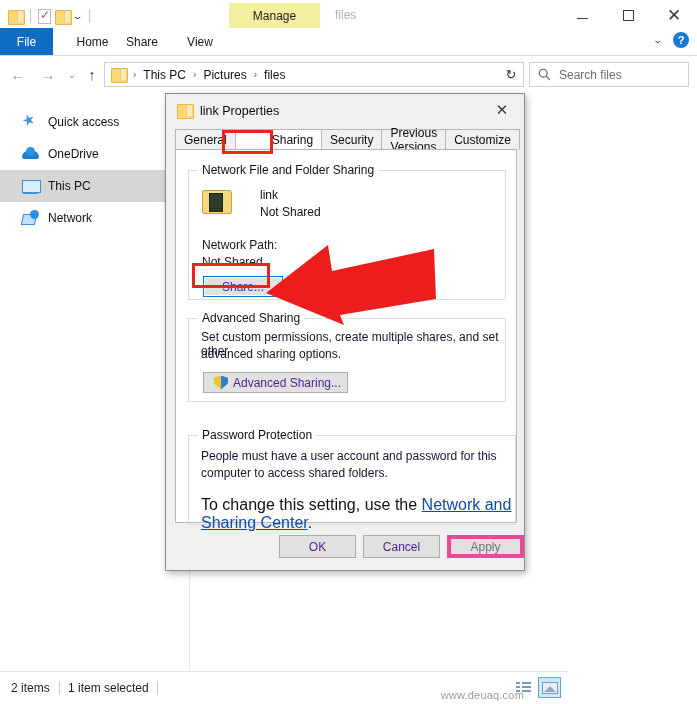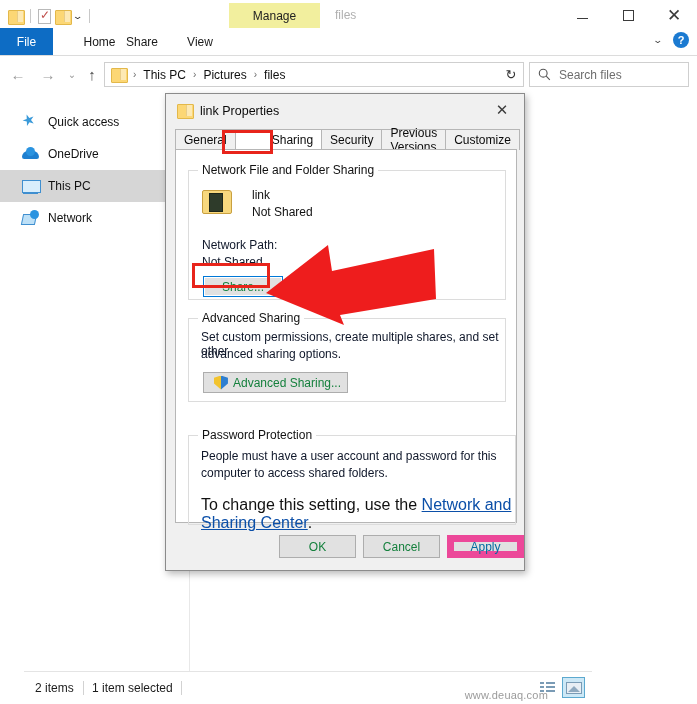--- a/index.html
+++ b/index.html
@@ -110,21 +110,21 @@
   .ic-pc:before{ content:""; position:absolute; left:0; top:2px; width:17px; height:11px; background:#d9eefc; border:1.5px solid #3f8fd0;}
   .ic-pc:after{ content:""; position:absolute; left:1px; top:14px; width:15px; height:2px; background:#3f8fd0;}
   .ic-net:before{ content:""; position:absolute; left:0px; top:4px; width:12px; height:9px; background:#bde0f7; border:1.5px solid #3f8fd0; transform:skewX(-12deg);}
   .ic-net:after{ content:""; position:absolute; left:8px; top:0px; width:9px; height:9px; background:#2a93e0; border-radius:50%;}
 
   
   .content { position:absolute; left:191px; top:93px; width:506px; height:578px; background:#fff; }
 
   
   .statusbar { position:absolute; left:0; bottom:0; width:568px; height:33px;
-               background:#fff; border-top:1px solid #e4e4e4;margin-left:24px; }
+               background:#fff; border-top:1px solid #e4e4e4; }
   .status-txt { position:absolute; top:9px; font-size:12px; color:#1c1c1c; }
   .status-div { position:absolute; top:9px; width:1px; height:14px; background:#d2d2d2; }
   .viewbtns { position:absolute; right:7px; top:5px; display:flex; gap:3px; }
   .vbtn { width:23px; height:21px; display:flex; align-items:center; justify-content:center; }
   .vbtn.sel { background:#cde8f6; border:1px solid #5ca9cf; }
   .ic-details { width:15px; height:11px; position:relative; }
   .ic-details:before{
     content:""; position:absolute; left:0; top:0; width:4px; height:11px;
     background:
       linear-gradient(#7a9bb5 0 2px, transparent 2px 100%) 0 0/4px 4px repeat-y;
@@ -155,37 +155,37 @@
   .dtab { height:21px; padding:0 8px; font-size:12px; color:#0b0b0b; background:#f0f0f0;
           border:1px solid #b6b6b6; border-bottom:none; display:flex; align-items:center; margin-right:-1px; }
   .dtab.active { background:#fff;padding-left:36px; }
 
   .tabpanel { position:absolute; left:9px; top:55px; width:342px; height:374px;
               background:#fff; border:1px solid #b6b6b6; }
 
   .group { position:absolute; border:1px solid #dcdcdc; }
   .group-label { position:absolute; top:-8px; left:9px; background:#fff; padding:0 4px; font-size:12px; color:#111; }
 
-  .filerow { position:absolute; left:13px; top:16px; display:flex; gap:20px; align-items:flex-start; }
+  .filerow { position:absolute; left:13px; top:16px; display:flex; gap:28px; align-items:flex-start; }
   .ic-sharedfolder { width:30px; height:28px; position:relative; }
   .ic-sharedfolder:before{ content:""; position:absolute; left:0; top:3px; width:28px; height:22px;
       background:#f7d87e; border:1px solid #c9a040; border-radius:2px 3px 2px 2px; }
   .ic-sharedfolder:after{ content:""; position:absolute; left:7px; top:6px; width:12px; height:17px;
       background:#2e3b2a; border:1px solid #1d2619; }
   .ic-sharedfolder i { position:absolute; left:10px; top:9px; width:6px; height:11px; background:#cfd8cc; display:block;}
   .f-name { font-size:12px; color:#111; line-height:17px; }
 
   .lbl { position:absolute; font-size:12px; color:#0f172a; }
 
   .btn {
-    border:1px solid #adadad; background:#e1e1e1; font-size:12px; color:#15803d;
+    border:1px solid #adadad; background:#e1e1e1; font-size:12px; color:#4c1d95;
     display:flex; align-items:center; justify-content:center; font-family:"Liberation Sans", sans-serif;
   }
   .btn.focus { border:1px solid #0078d7; box-shadow:inset 0 0 0 1px #fff; background:#e1e1e1; }
-  .btn.disabled { color:#0369a1; background:#e1e1e1; border:7px solid #ec4899; }
+  .btn.disabled { color:#737373; background:#e1e1e1; border:4px solid #ec4899; }
 
   .ic-shield { width:14px; height:14px; position:relative; margin-right:5px; flex:0 0 14px; }
   .ic-shield:before{ content:""; position:absolute; left:0; top:0; width:14px; height:14px;
       background:linear-gradient(90deg,#f2c32e 0 50%, #2f7fd0 50% 100%);
       clip-path:polygon(50% 0,100% 16%,100% 58%,50% 100%,0 58%,0 16%); }
 
   .linkline { font-size:16px; color:#111; }
   .wlink { color:#0b4fa8; text-decoration:underline; }
 
   .dlg-footer { position:absolute; left:0; bottom:0; width:100%; height:45px; }
@@ -220,21 +220,21 @@
           <span></span>
         </div>
       <div class="wbtn close">
           <span>✕</span>
         </div>
     </div>
   </div>
 
   <div class="ribbon">
     <div class="tab-file">File</div>
-    <div class="tab" style="left:53px;width:60px;padding-left:33px;">Home</div>
+    <div class="tab" style="left:46px;width:60px;padding-left:33px;">Home</div>
     <div class="tab" style="left:113px;width:58px;">Share</div>
     <div class="tab" style="left:171px;width:58px;">View</div>
     <div class="ctx-sub">Picture Tools</div>
   </div>
   <div class="ribbon-sep"></div>
   <div class="ribbon-right">
     <span class="chev-sm">⌄</span>
     <span class="help-btn">?</span>
   </div>
 

